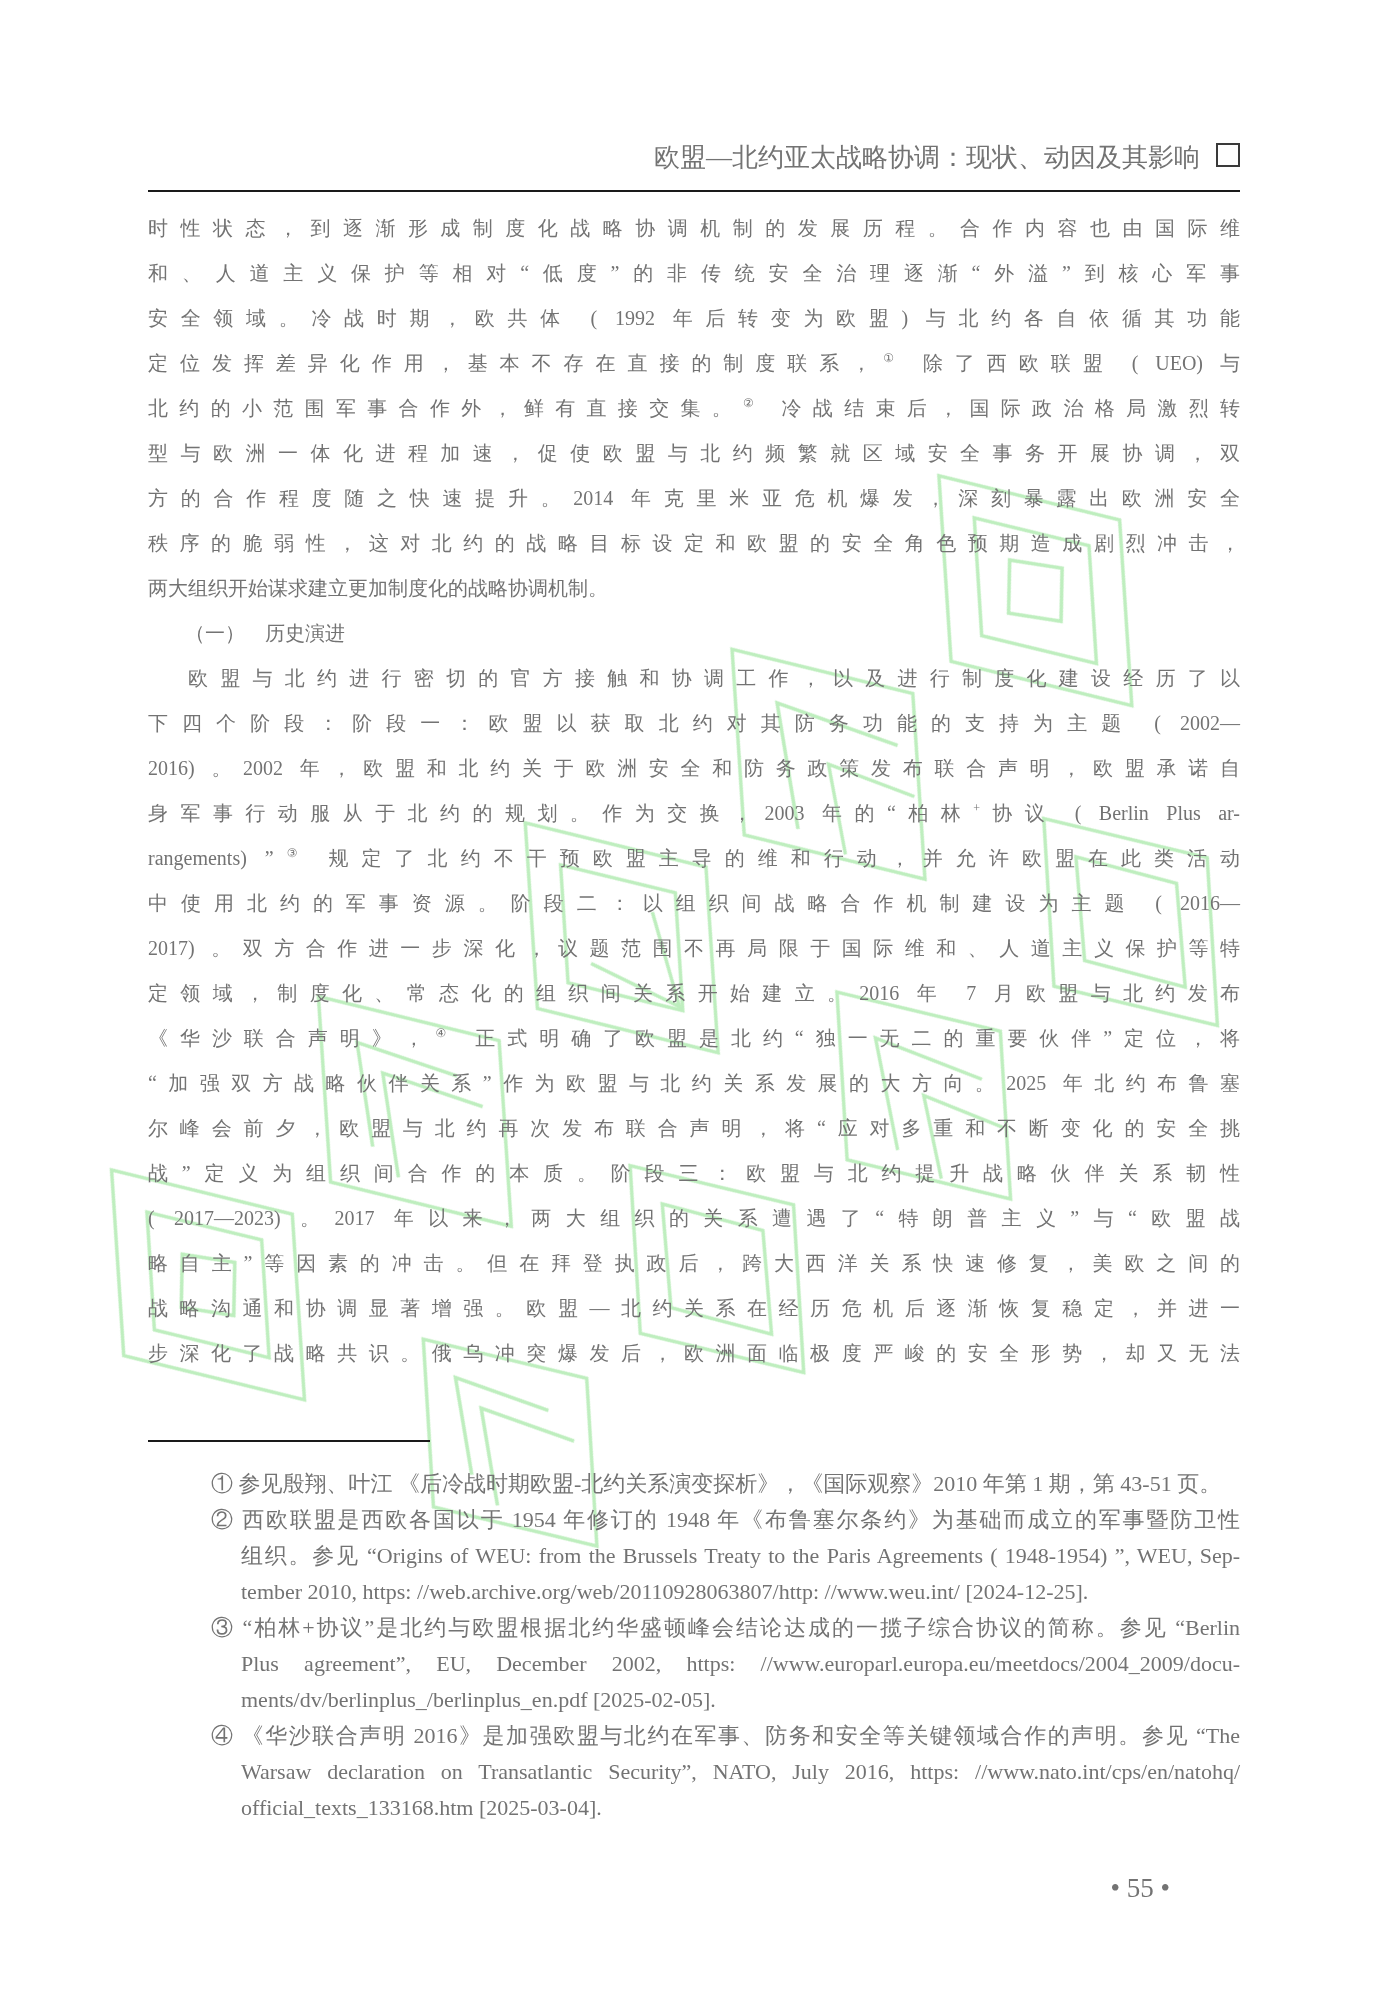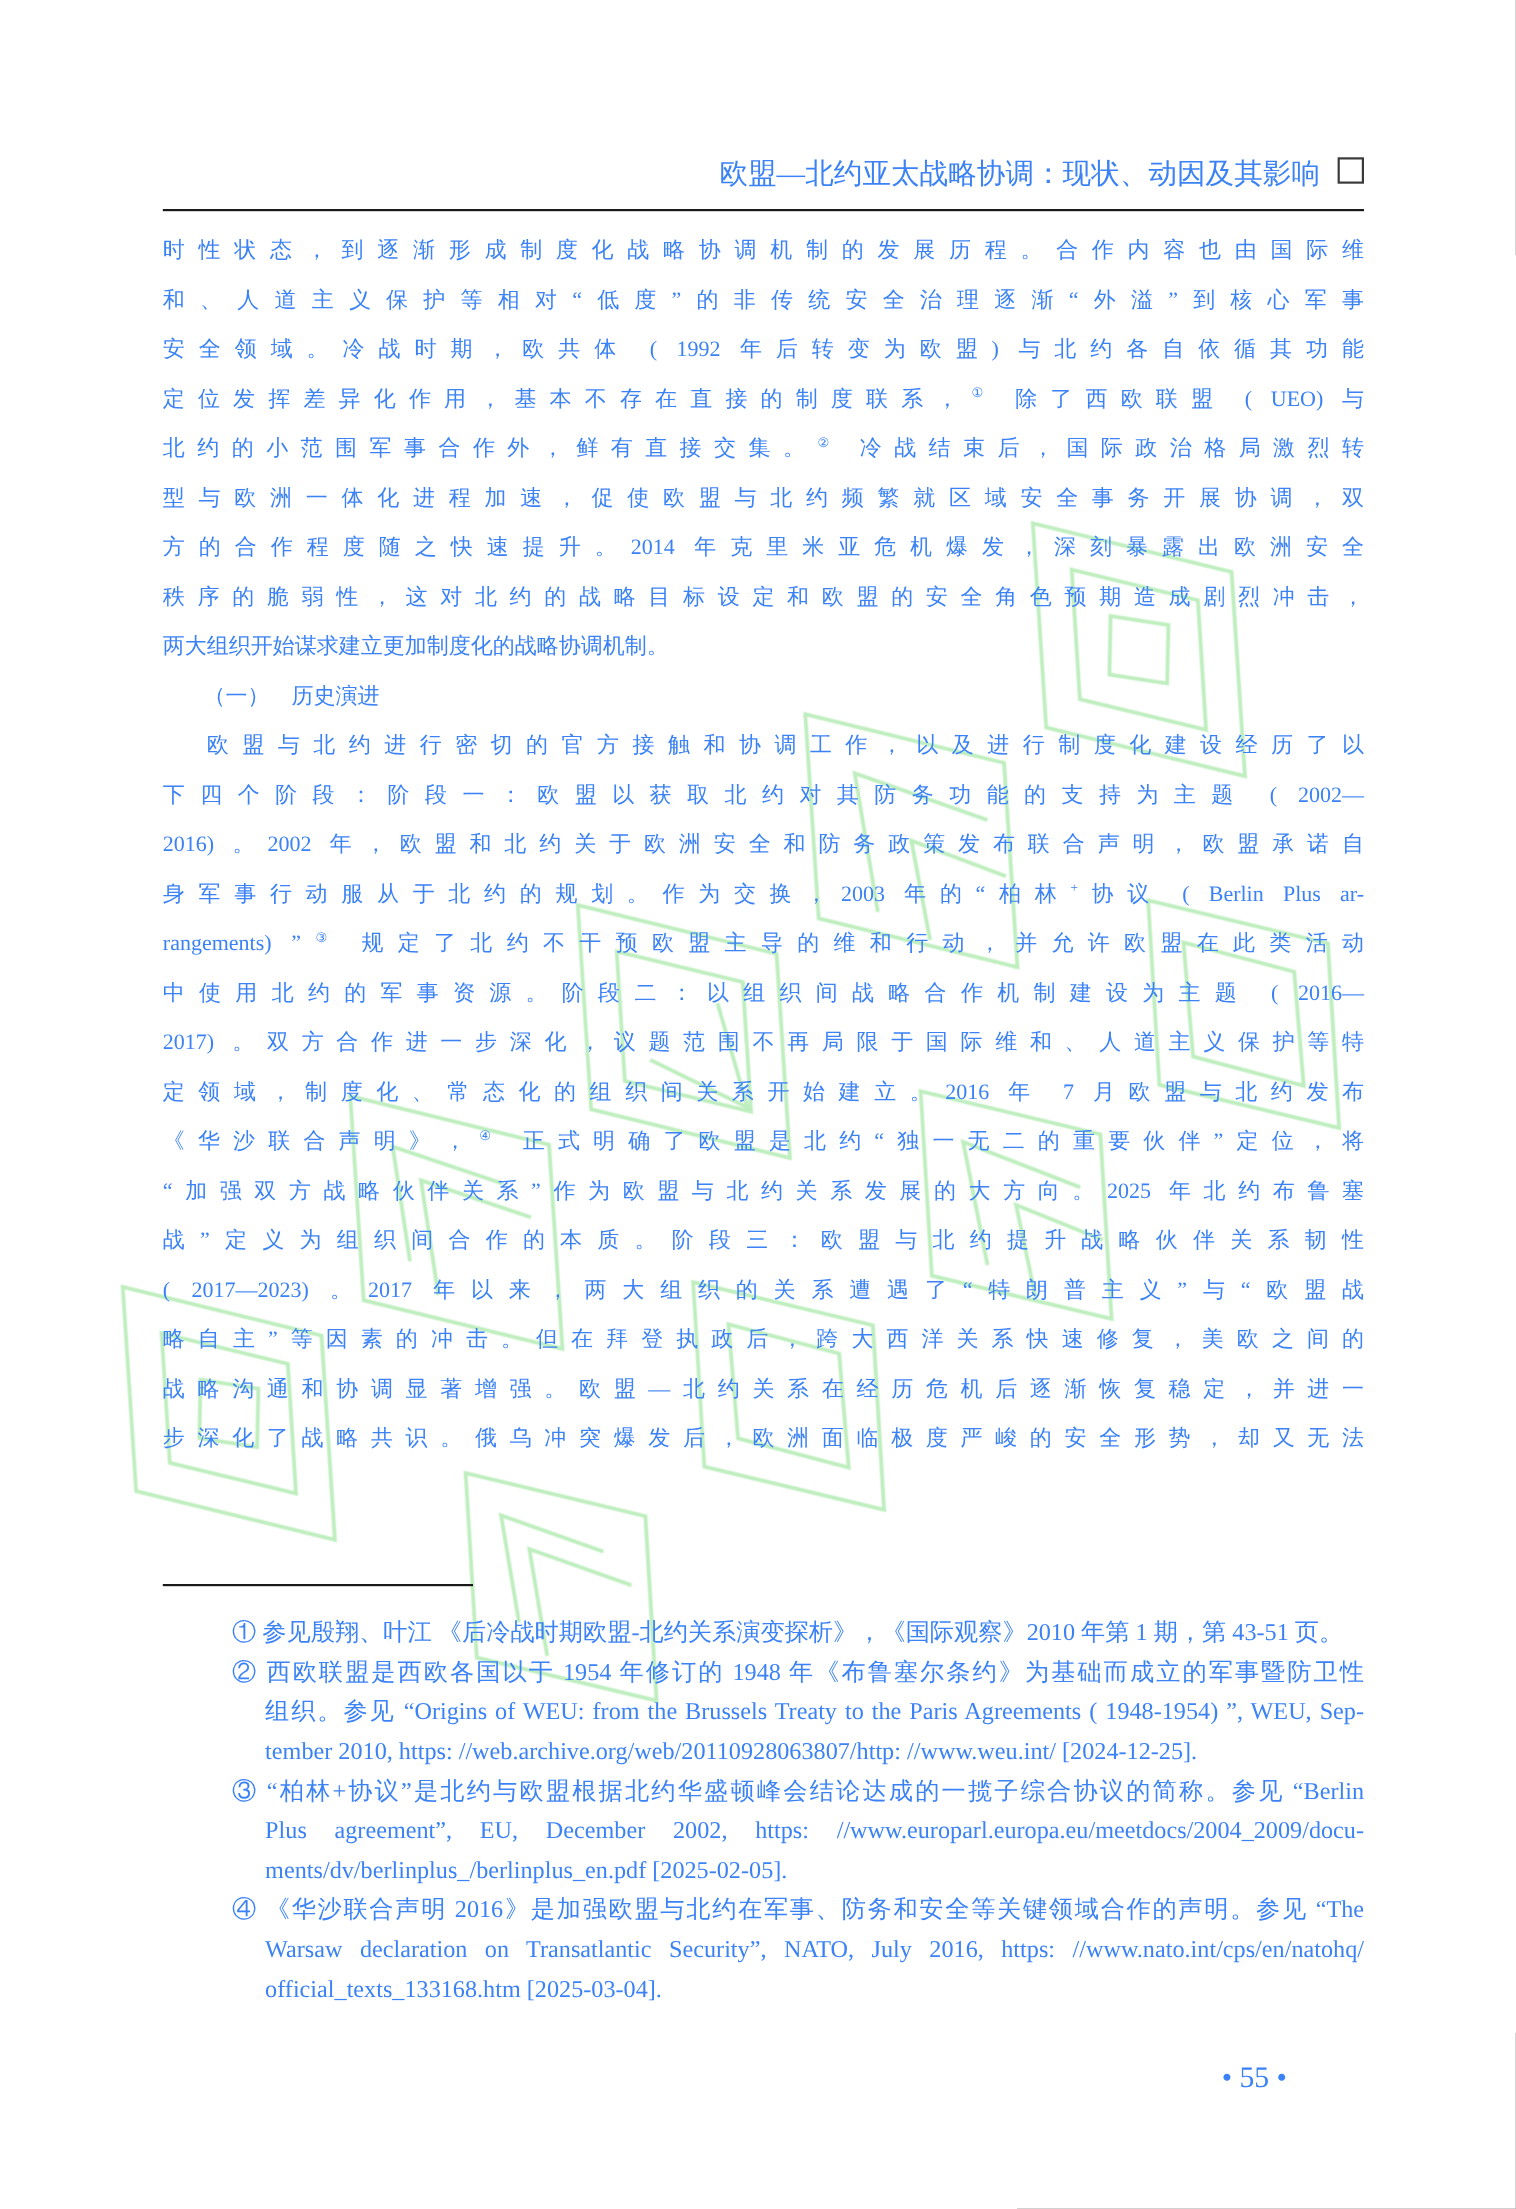--- a/index.html
+++ b/index.html
@@ -2,21 +2,21 @@
 <html><head>
 <meta charset="utf-8">
 <style>
   html,body { margin:0; padding:0; background:#888; }
   .page {
     position:relative;
     width:1378px; height:2008px;
     margin:0 auto;
     background:#ffffff;
     font-family:"Liberation Serif","DejaVu Serif",serif;
-    color:#3b82f6;
+    color:#737373;
     overflow:hidden;
   }
   
   .watermark { position:absolute; left:0; top:0; width:1378px; height:2008px; z-index:0; }
   .layer { position:absolute; z-index:1; }
 
   .running-head {
     right:138px; top:142px;
     font-size:26px; line-height:32px;
     text-align:right; white-space:nowrap;
@@ -134,20 +134,21 @@
       <div class="line jp">欧盟与北约进行密切的官方接触和协调工作，以及进行制度化建设经历了以</div>
       <div class="line j">下四个阶段：阶段一：欧盟以获取北约对其防务功能的支持为主题 ( 2002—</div>
       <div class="line j">2016) 。2002 年，欧盟和北约关于欧洲安全和防务政策发布联合声明，欧盟承诺自</div>
       <div class="line j">身军事行动服从于北约的规划。作为交换，2003 年的“柏林<sup class="mk">+</sup>协议 ( Berlin Plus ar-</div>
       <div class="line j">rangements) ”<sup class="mk">③</sup> 规定了北约不干预欧盟主导的维和行动，并允许欧盟在此类活动</div>
       <div class="line j">中使用北约的军事资源。阶段二：以组织间战略合作机制建设为主题 ( 2016—</div>
       <div class="line j">2017) 。双方合作进一步深化，议题范围不再局限于国际维和、人道主义保护等特</div>
       <div class="line j">定领域，制度化、常态化的组织间关系开始建立。2016 年 7 月欧盟与北约发布</div>
       <div class="line j">《华沙联合声明》，<sup class="mk">④</sup> 正式明确了欧盟是北约“独一无二的重要伙伴”定位，将</div>
       <div class="line j">“加强双方战略伙伴关系”作为欧盟与北约关系发展的大方向。2025 年北约布鲁塞</div>
+      <div class="line j">尔峰会前夕，欧盟与北约再次发布联合声明，将“应对多重和不断变化的安全挑</div>
       <div class="line j">战”定义为组织间合作的本质。阶段三：欧盟与北约提升战略伙伴关系韧性</div>
       <div class="line j">( 2017—2023) 。2017 年以来，两大组织的关系遭遇了“特朗普主义”与“欧盟战</div>
       <div class="line j">略自主”等因素的冲击。但在拜登执政后，跨大西洋关系快速修复，美欧之间的</div>
       <div class="line j">战略沟通和协调显著增强。欧盟—北约关系在经历危机后逐渐恢复稳定，并进一</div>
       <div class="line j">步深化了战略共识。俄乌冲突爆发后，欧洲面临极度严峻的安全形势，却又无法</div>
     </div>
 
   <div class="layer foot-rule"></div>
   <div class="layer footnotes">
       <div class="line fl">① 参见殷翔、叶江 《后冷战时期欧盟-北约关系演变探析》，《国际观察》2010 年第 1 期，第 43-51 页。</div>

